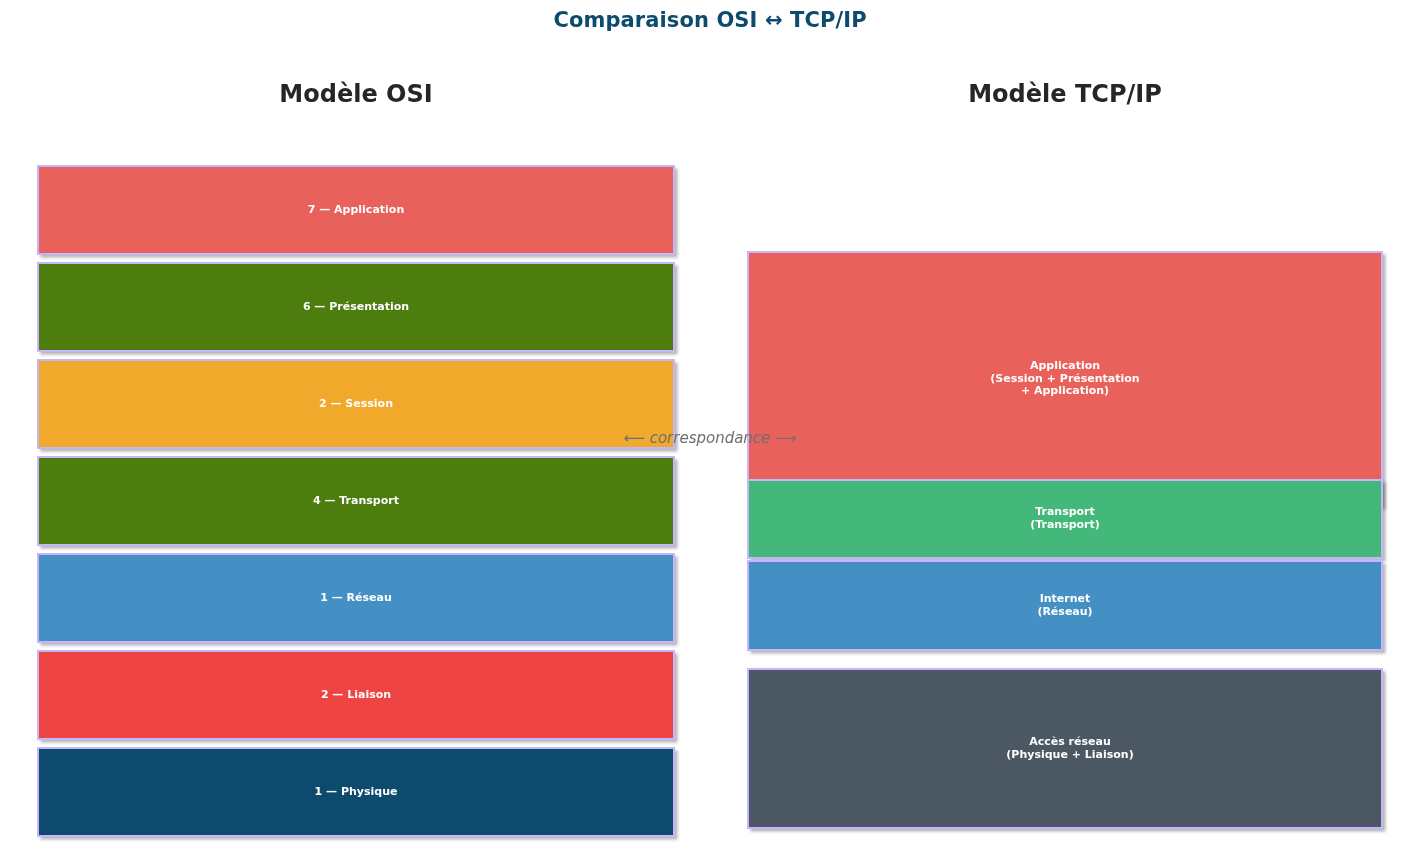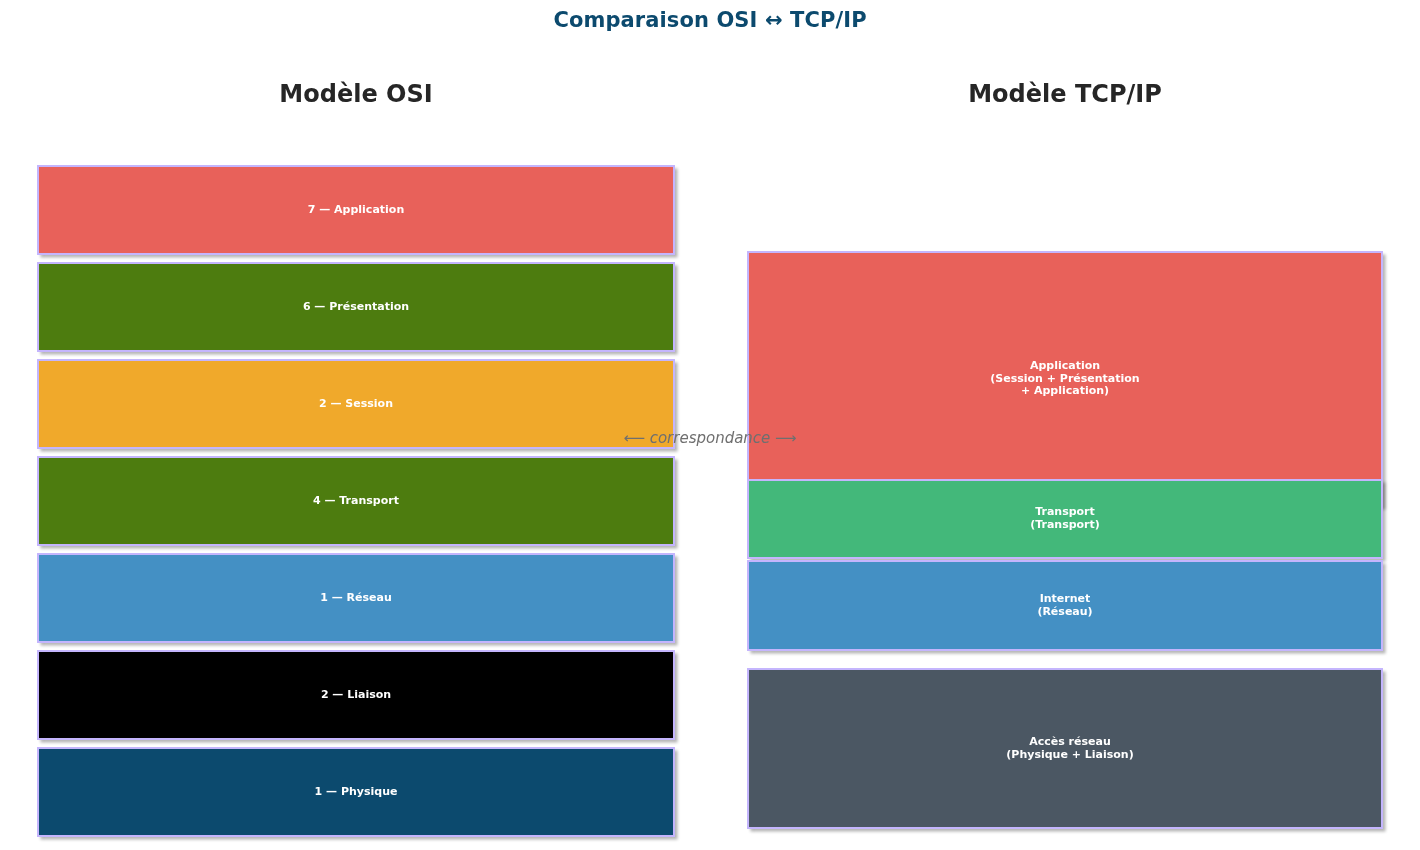--- a/index.html
+++ b/index.html
@@ -109,21 +109,21 @@
     <div class="layer osi-l7" style="background-color: rgb(232, 97, 90);">7 — Application</div>
 
     <div class="layer osi-l6" style="background-color: #4d7c0f;">6 — Présentation</div>
 
     <div class="layer osi-l5" style="background-color: rgb(240, 169, 43);">2 — Session</div>
 
     <div class="layer osi-l4" style="background-color: #4d7c0f;">4 — Transport</div>
 
     <div class="layer osi-l3" style="background-color: rgb(68, 144, 196);">1 — Réseau</div>
 
-    <div class="layer osi-l2" style="background-color: #000000;">2 — Liaison</div>
+    <div class="layer osi-l2" style="background-color: #ef4444;">2 — Liaison</div>
 
     <div class="layer osi-l1" style="background-color: #0c4a6e;">1 — Physique</div>
   </div>
 
   <div class="tcp-col">
 
     <div class="col-title tcpip">Modèle TCP/IP</div>
 
     <div class="layer tcp-app" style="background-color: rgb(232, 97, 90);">Application
 (Session + Présentation

